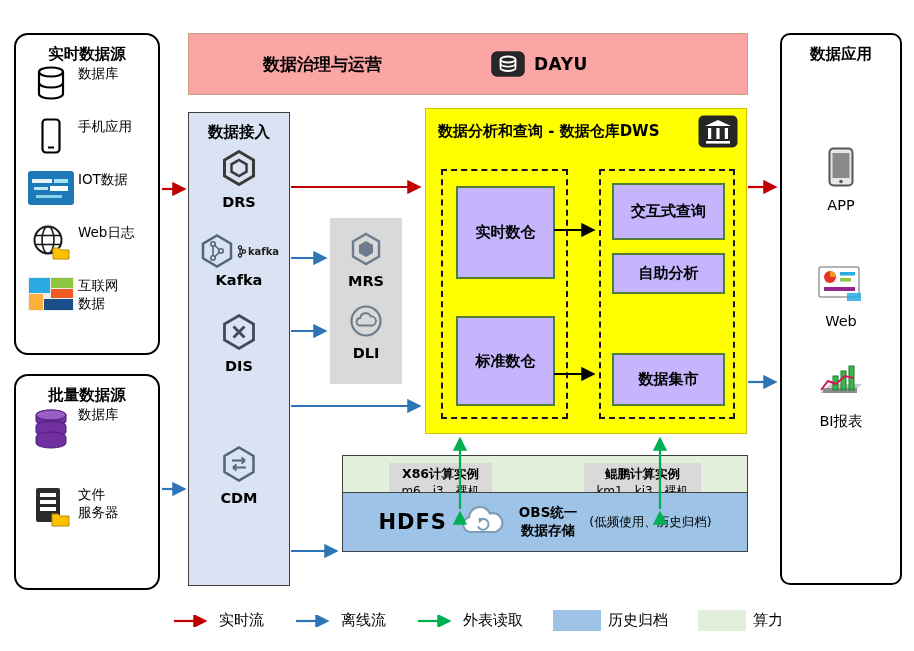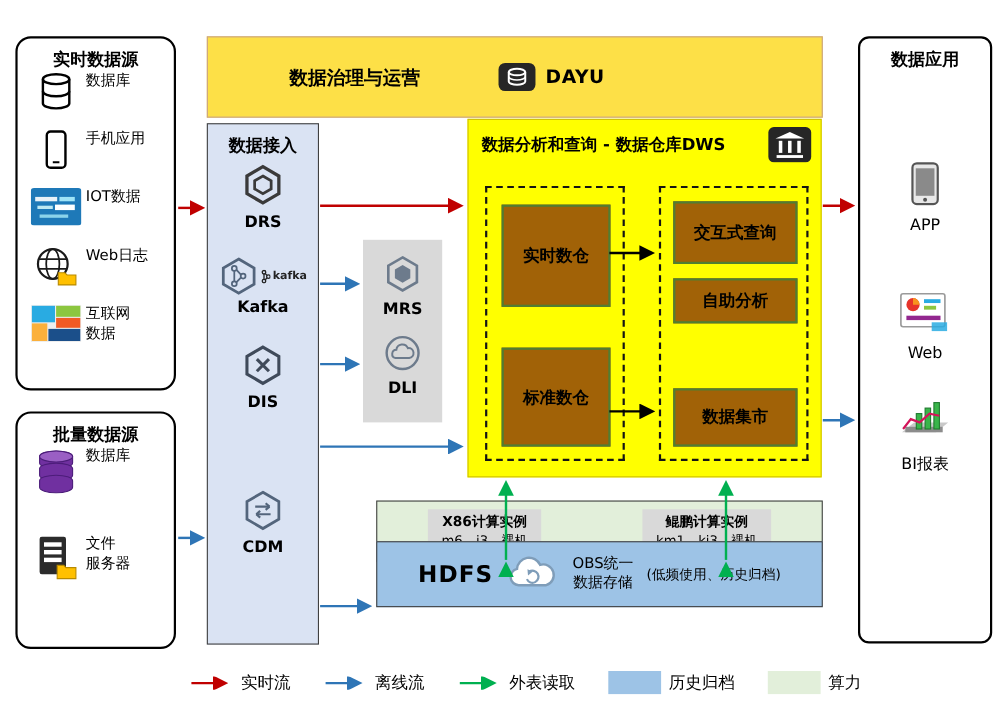--- a/index.html
+++ b/index.html
@@ -3,21 +3,21 @@
 <meta charset="utf-8">
 <style>
 *{margin:0;padding:0;box-sizing:border-box}
 html,body{background:#fff}
 body{font-family:"DejaVu Sans","Liberation Sans",sans-serif;color:#000}
 #canvas{position:relative;width:914px;height:651px;background:#fff;overflow:hidden}
 .abs{position:absolute}
 .icon{display:inline-flex;align-items:center;justify-content:center}
 
 
-#banner{left:188px;top:33px;width:560px;height:74px;background:#fde047;border:1px solid #c9a285;display:flex;align-items:center;padding-left:74px;gap:70px}
+#banner{left:188px;top:33px;width:560px;height:62px;background:#fca5a5;border:1px solid #c9a285;display:flex;align-items:center;padding-left:74px;gap:108px}
 .banner-title{font-weight:bold;font-size:17px}
 .dayu{display:flex;align-items:center;gap:8px}
 .dayu-text{font-weight:bold;font-size:17px;letter-spacing:.5px}
 
 
 .src-box{background:#fff;border:2px solid #000;border-radius:14px}
 #realtime-box{left:14px;top:33px;width:146px;height:322px}
 #batch-box{left:14px;top:374px;width:146px;height:216px}
 .box-title{font-weight:bold;font-size:15.5px;text-align:center;padding-top:9px}
 .src-item{display:flex;align-items:flex-start;height:53px;padding-left:8px}
@@ -36,32 +36,32 @@
 
 #graybox{left:330px;top:218px;width:72px;height:166px;background:#d9d9d9}
 
 
 #dws{left:425px;top:108px;width:322px;height:326px;background:#ffff00;border:1px solid #cfc000}
 .dws-header{display:flex;justify-content:space-between;align-items:flex-start;padding:6px 8px 0 12px}
 .dws-title{font-weight:bold;font-size:15px;padding-top:7px}
 .dash{position:absolute;border:2px dashed #141414}
 #dash-left{left:15px;top:60px;width:127px;height:250px}
 #dash-right{left:173px;top:60px;width:136px;height:250px}
-.gbox{position:absolute;background:#a16207;border:2px solid #507e32;display:flex;align-items:center;justify-content:center;font-weight:bold;font-size:15px;text-align:center}
+.gbox{position:absolute;background:#c4b5fd;border:2px solid #507e32;display:flex;align-items:center;justify-content:center;font-weight:bold;font-size:15px;text-align:center}
 
 
 #compute{left:342px;top:455px;width:406px;height:56px;background:#e2efda;border:1.5px solid #404040;display:flex;justify-content:space-around;align-items:center}
 .inst{background:#d9d9d9;padding:3px 12px;text-align:center}
 .inst-title{font-weight:bold;font-size:12.5px}
 .inst-sub{font-size:12px}
 
 
 #hdfs{left:342px;top:492px;width:406px;height:60px;background:#9dc3e6;border:1.5px solid #404040;display:flex;align-items:center;justify-content:center;gap:12px}
 .hdfs-label{font-weight:bold;font-size:21px;letter-spacing:1px}
-.obs-title{font-weight:normal;font-size:13.5px;line-height:1.3;text-align:center}
+.obs-title{font-weight:bold;font-size:13.5px;line-height:1.3;text-align:center}
 .obs-note{font-size:12.5px}
 
 
 #apps{left:780px;top:33px;width:122px;height:552px;background:#fff;border:2px solid #000;border-radius:10px}
 .app-item{position:absolute;width:100%;text-align:center}
 .app-label{font-size:14.5px;margin-top:6px}
 
 
 #legend{left:172px;top:610px;display:flex;align-items:center;gap:30px}
 .lg-item{display:flex;align-items:center;gap:7px;font-size:15px}

